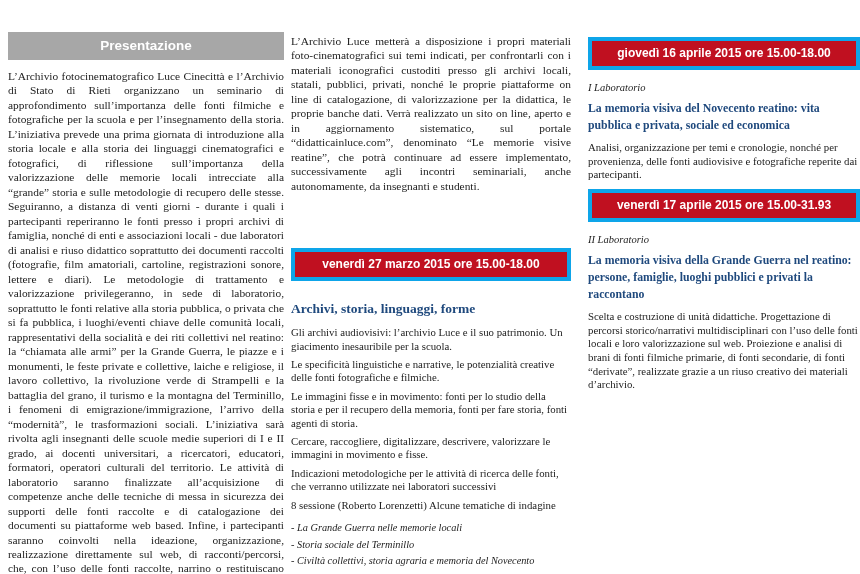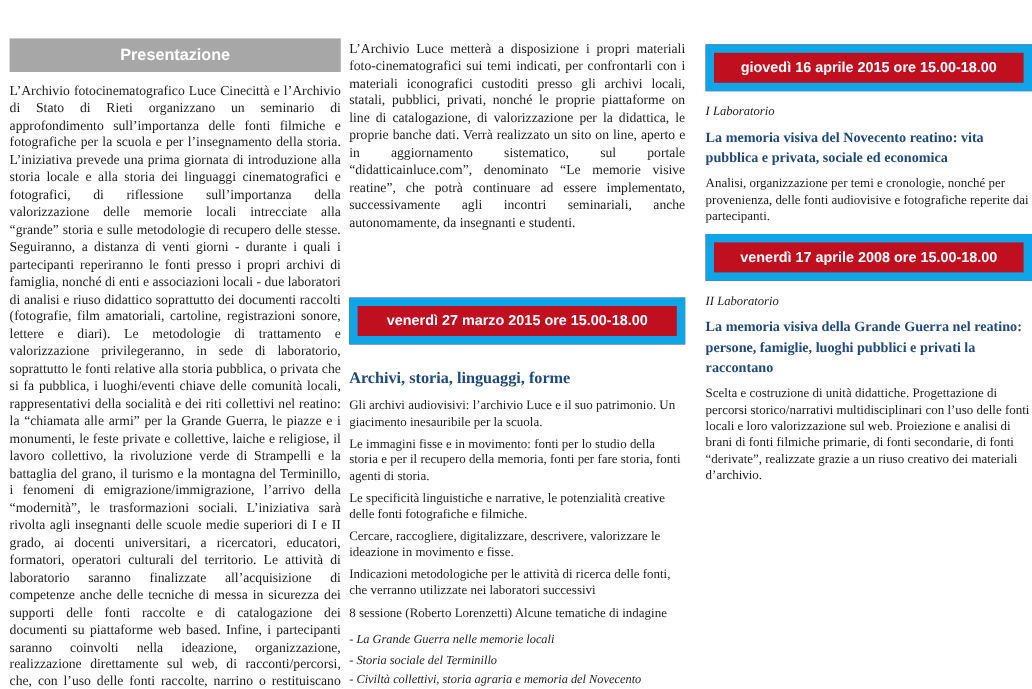--- a/index.html
+++ b/index.html
@@ -27,21 +27,21 @@
   .gray-header .subtitle { font-size: 8px; font-weight: bold; margin-top: 2px; }
 
   .red-banner {
     background: var(--banner-red, #c01020);
     color: #fff;
     font-family: "Liberation Sans", sans-serif;
     font-weight: bold;
     font-size: 12px;
     text-align: center;
     padding: 5px 2px 6px;
-    border: 7px solid #0ea5e9;
+    border: 4px solid #0ea5e9;
   }
 
   .body { font-size: 11.4px; line-height: 1.27; }
   .justify { text-align: justify; }
   .col1 .main-text { margin: 9px 0 0 0; }
   .col2 .intro { margin: 19px 0 0 0; }
   .col2 .red-banner { margin-top: 55px; }
 
   .section-title {
     color: var(--heading-navy, #1f497d);
@@ -85,23 +85,23 @@
     <p class="body justify intro">L’Archivio Luce metterà a disposizione i propri materiali foto-cinematografici sui temi indicati, per confrontarli con i materiali iconografici custoditi presso gli archivi locali, statali, pubblici, privati, nonché le proprie piattaforme on line di catalogazione, di valorizzazione per la didattica, le proprie banche dati. Verrà realizzato un sito on line, aperto e in aggiornamento sistematico, sul portale “didatticainluce.com”, denominato “Le memorie visive reatine”, che potrà continuare ad essere implementato, successivamente agli incontri seminariali, anche autonomamente, da insegnanti e studenti.</p>
 
     <div class="red-banner">
       <span>venerdì 27 marzo 2015 ore 15.00-18.00</span>
     </div>
 
     <h3 class="section-title">Archivi, storia, linguaggi, forme</h3>
 
     <div class="paras">
         <p>Gli archivi audiovisivi: l’archivio Luce e il suo patrimonio. Un giacimento inesauribile per la scuola.</p>
+        <p>Le specificità linguistiche e narrative, le potenzialità creative delle fonti fotografiche e filmiche.</p>
         <p>Le immagini fisse e in movimento: fonti per lo studio della storia e per il recupero della memoria, fonti per fare storia, fonti agenti di storia.</p>
-        <p>Le specificità linguistiche e narrative, le potenzialità creative delle fonti fotografiche e filmiche.</p>
-        <p>Cercare, raccogliere, digitalizzare, descrivere, valorizzare le ideazione in movimento e fisse.</p>
+        <p>Cercare, raccogliere, digitalizzare, descrivere, valorizzare le immagini in movimento e fisse.</p>
         <p>Indicazioni metodologiche per le attività di ricerca delle fonti, che verranno utilizzate nei laboratori successivi</p>
       </div>
 
     <p class="session2-label">8 sessione (Roberto Lorenzetti) Alcune tematiche di indagine</p>
 
     <div class="topics">
         <p>- La Grande Guerra nelle memorie locali</p>
         <p>- Storia sociale del Terminillo</p>
         <p>- Civiltà collettivi, storia agraria e memoria del Novecento</p>
       </div>
@@ -113,21 +113,21 @@
       <span>giovedì 16 aprile 2015 ore 15.00-18.00</span>
     </div>
 
     <p class="lab-label">I Laboratorio</p>
     <h4 class="lab-title">La memoria visiva del Novecento reatino: vita pubblica e privata, sociale ed economica</h4>
     <div class="lab-paras">
         <p>Analisi, organizzazione per temi e cronologie, nonché per provenienza, delle fonti audiovisive e fotografiche reperite dai partecipanti.</p>
       </div>
 
     <div class="red-banner second">
-      <span>venerdì 17 aprile 2008 ore 15.00-18.00</span>
+      <span>venerdì 17 aprile 2015 ore 15.00-31.93</span>
     </div>
 
     <p class="lab-label">II Laboratorio</p>
     <h4 class="lab-title">La memoria visiva della Grande Guerra nel reatino: persone, famiglie, luoghi pubblici e privati la raccontano</h4>
     <div class="lab-paras">
         <p>Scelta e costruzione di unità didattiche. Progettazione di percorsi storico/narrativi multidisciplinari con l’uso delle fonti locali e loro valorizzazione sul web. Proiezione e analisi di brani di fonti filmiche primarie, di fonti secondarie, di fonti “derivate”, realizzate grazie a un riuso creativo dei materiali d’archivio.</p>
       </div>
   </div>
 
 </div>

